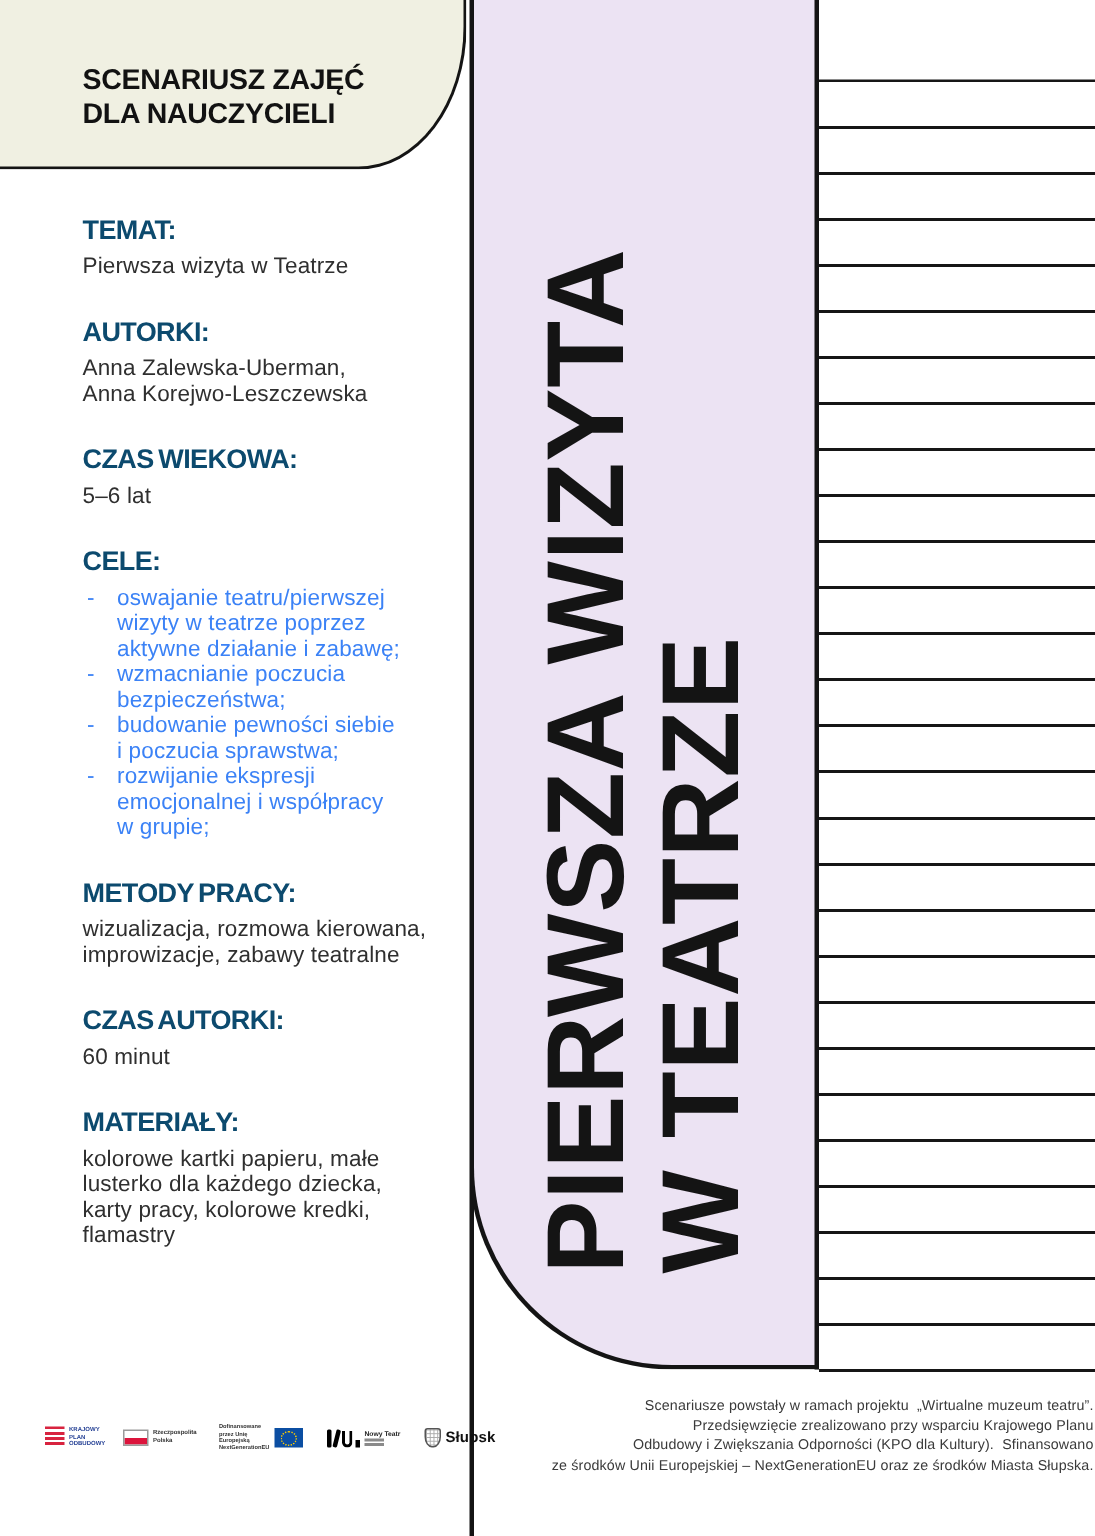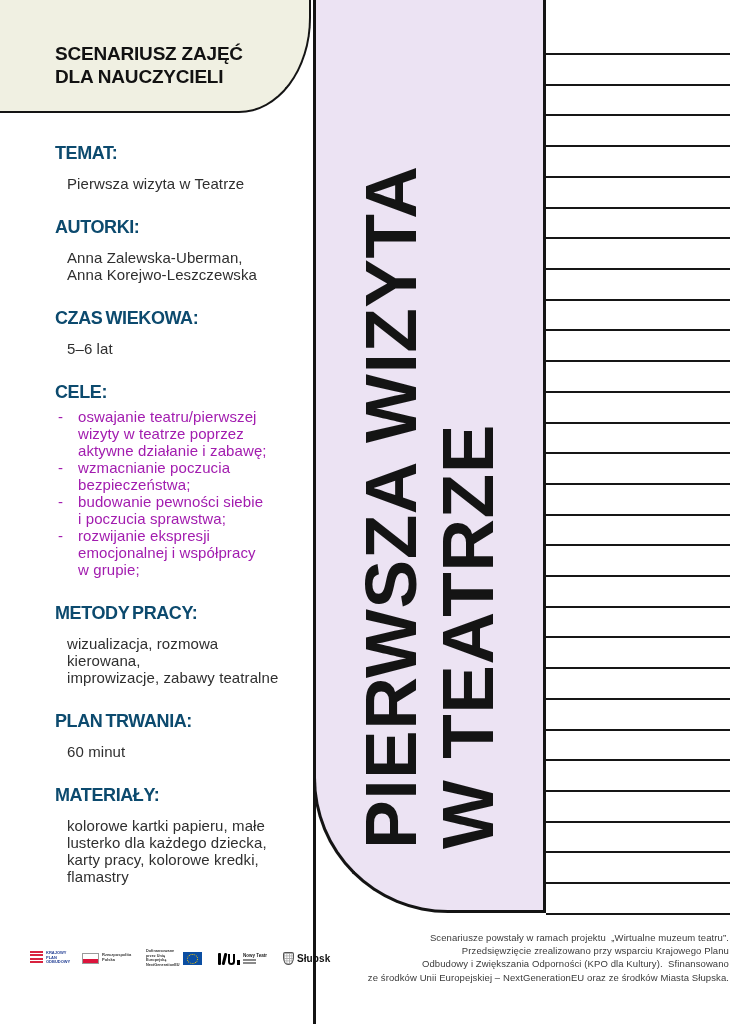--- a/index.html
+++ b/index.html
@@ -31,24 +31,24 @@
     position:absolute;left:55px;top:42px;font-size:19px;font-weight:bold;line-height:23px;
     letter-spacing:-0.2px;color:#121212;white-space:pre-line;
   }
   
   .left-col{position:absolute;left:55px;top:143px;width:250px;}
   .sec{margin:0 0 25px 0;}
   .sec-heading{
     margin:0 0 6px 0;font-size:18px;line-height:20px;font-weight:bold;color:#0c4a6e;
     letter-spacing:-0.4px;word-spacing:-1.5px;
   }
-  .sec-body{margin:12px;font-size:15px;line-height:17px;color:#2f2f2f;white-space:pre-line;letter-spacing:0.1px;}
+  .sec-body{margin:0;font-size:15px;line-height:17px;color:#2f2f2f;white-space:pre-line;letter-spacing:0.1px;}
   .goal-list{margin:0;padding:0;list-style:none;}
   .goal-list li{
-    position:relative;padding-left:23px;font-size:15px;line-height:17px;color:#a21caf;
+    position:relative;padding-left:23px;font-size:15px;line-height:17px;color:#3b82f6;
     white-space:pre-line;letter-spacing:0.1px;
   }
   .goal-list li::before{content:"-";position:absolute;left:3px;top:0;}
   
   .vertical-title{
     position:absolute;left:352px;top:849px;width:740px;
     transform:rotate(-90deg);transform-origin:0 0;
     font-size:73px;line-height:77px;font-weight:bold;letter-spacing:0.5px;
     color:#141414;white-space:nowrap;
   }
@@ -132,21 +132,21 @@
       </ul>
     </section>
 
     <section class="sec">
       <h3 class="sec-heading">METODY PRACY:</h3>
       <p class="sec-body">wizualizacja, rozmowa kierowana,
 improwizacje, zabawy teatralne</p>
     </section>
 
     <section class="sec">
-      <h3 class="sec-heading">PLAN TRWANIA:</h3>
+      <h3 class="sec-heading">CZAS AUTORKI:</h3>
       <p class="sec-body">60 minut</p>
     </section>
 
     <section class="sec">
       <h3 class="sec-heading">MATERIAŁY:</h3>
       <p class="sec-body">kolorowe kartki papieru, małe
 lusterko dla każdego dziecka,
 karty pracy, kolorowe kredki,
 flamastry</p>
     </section>

